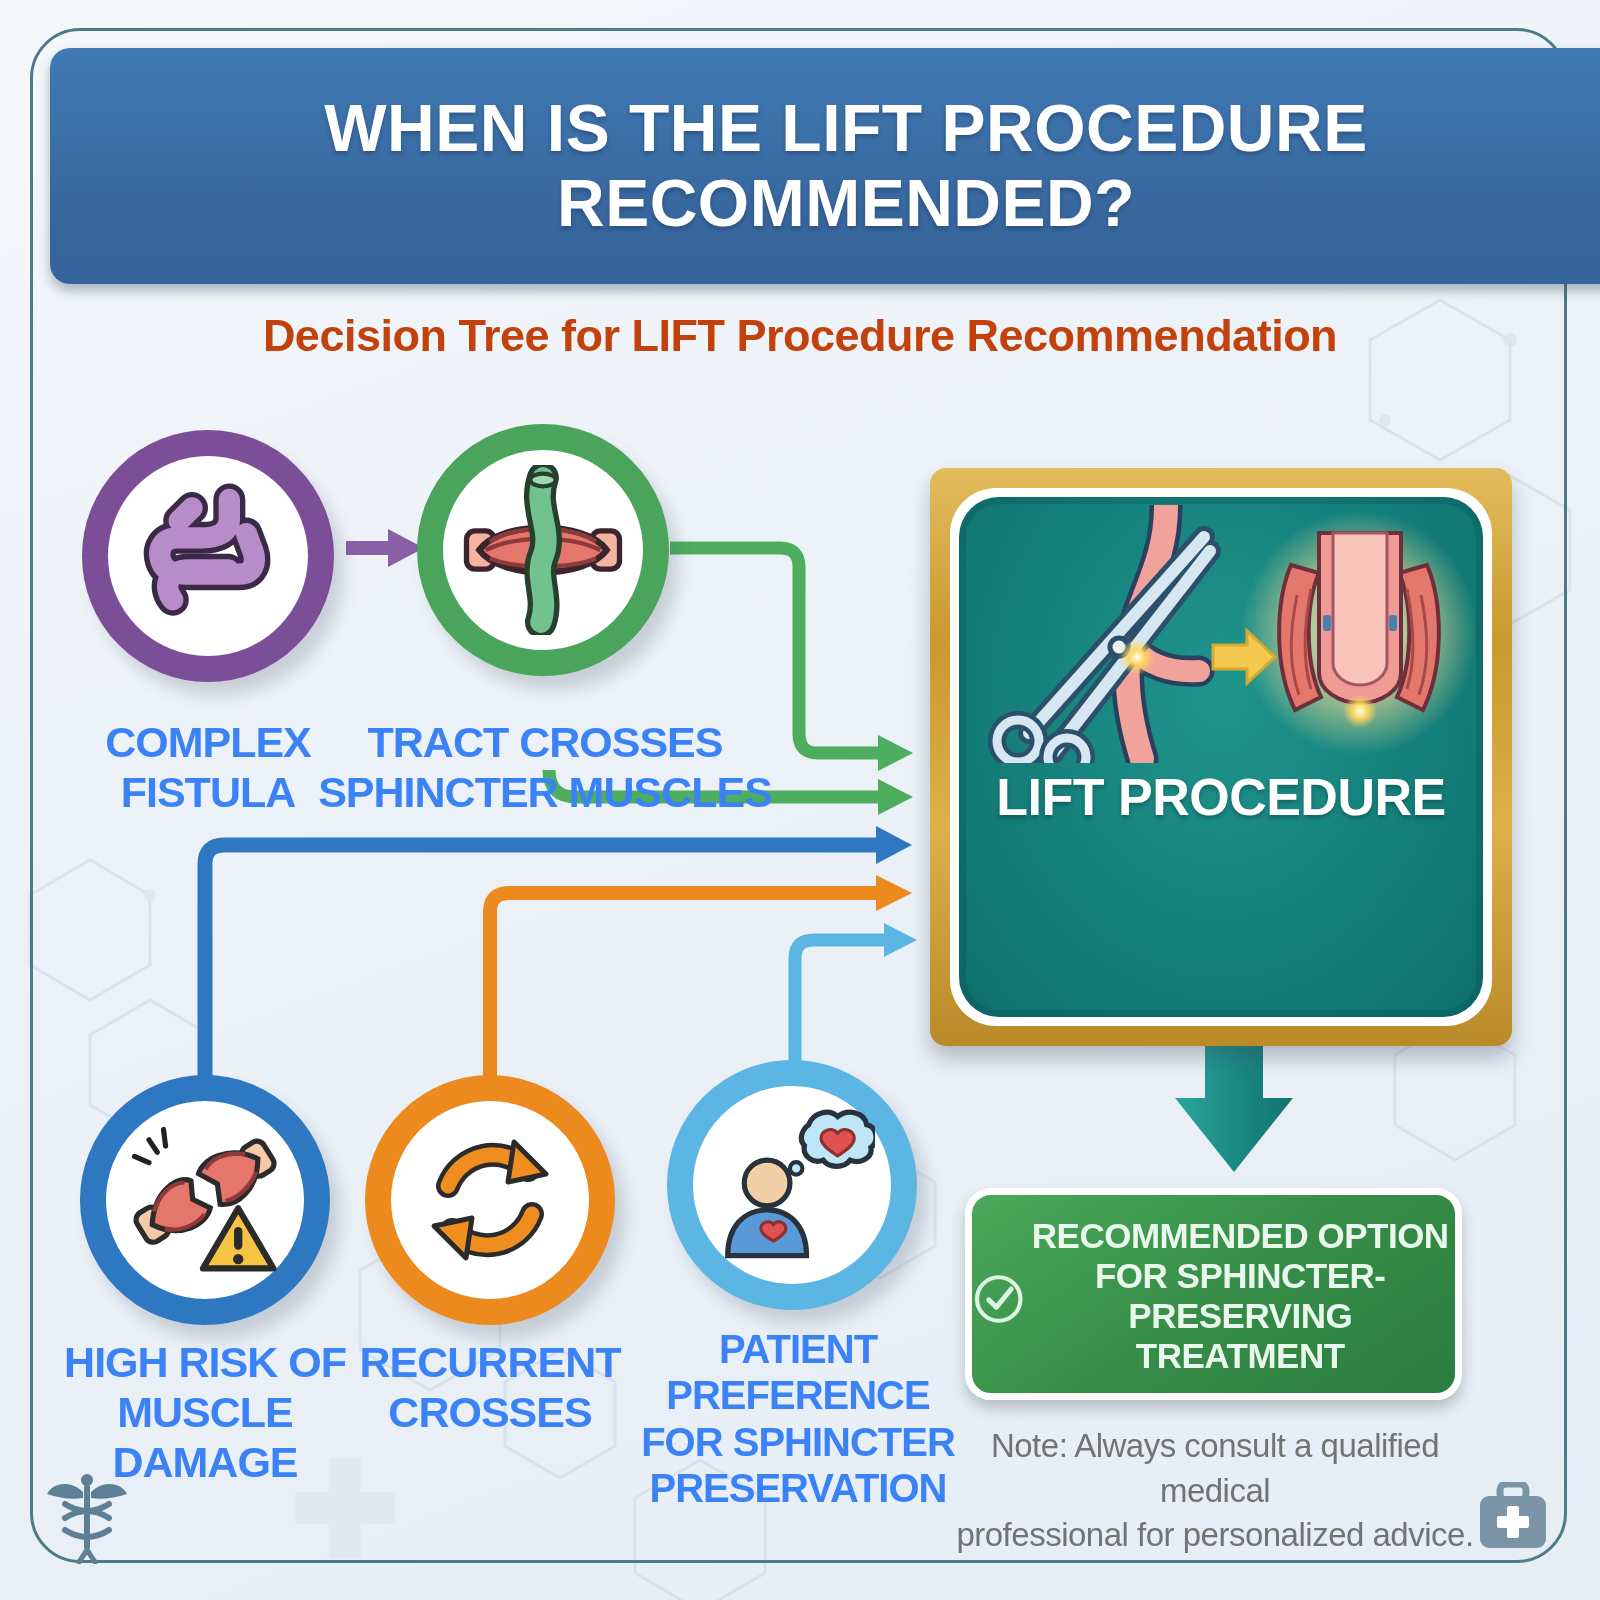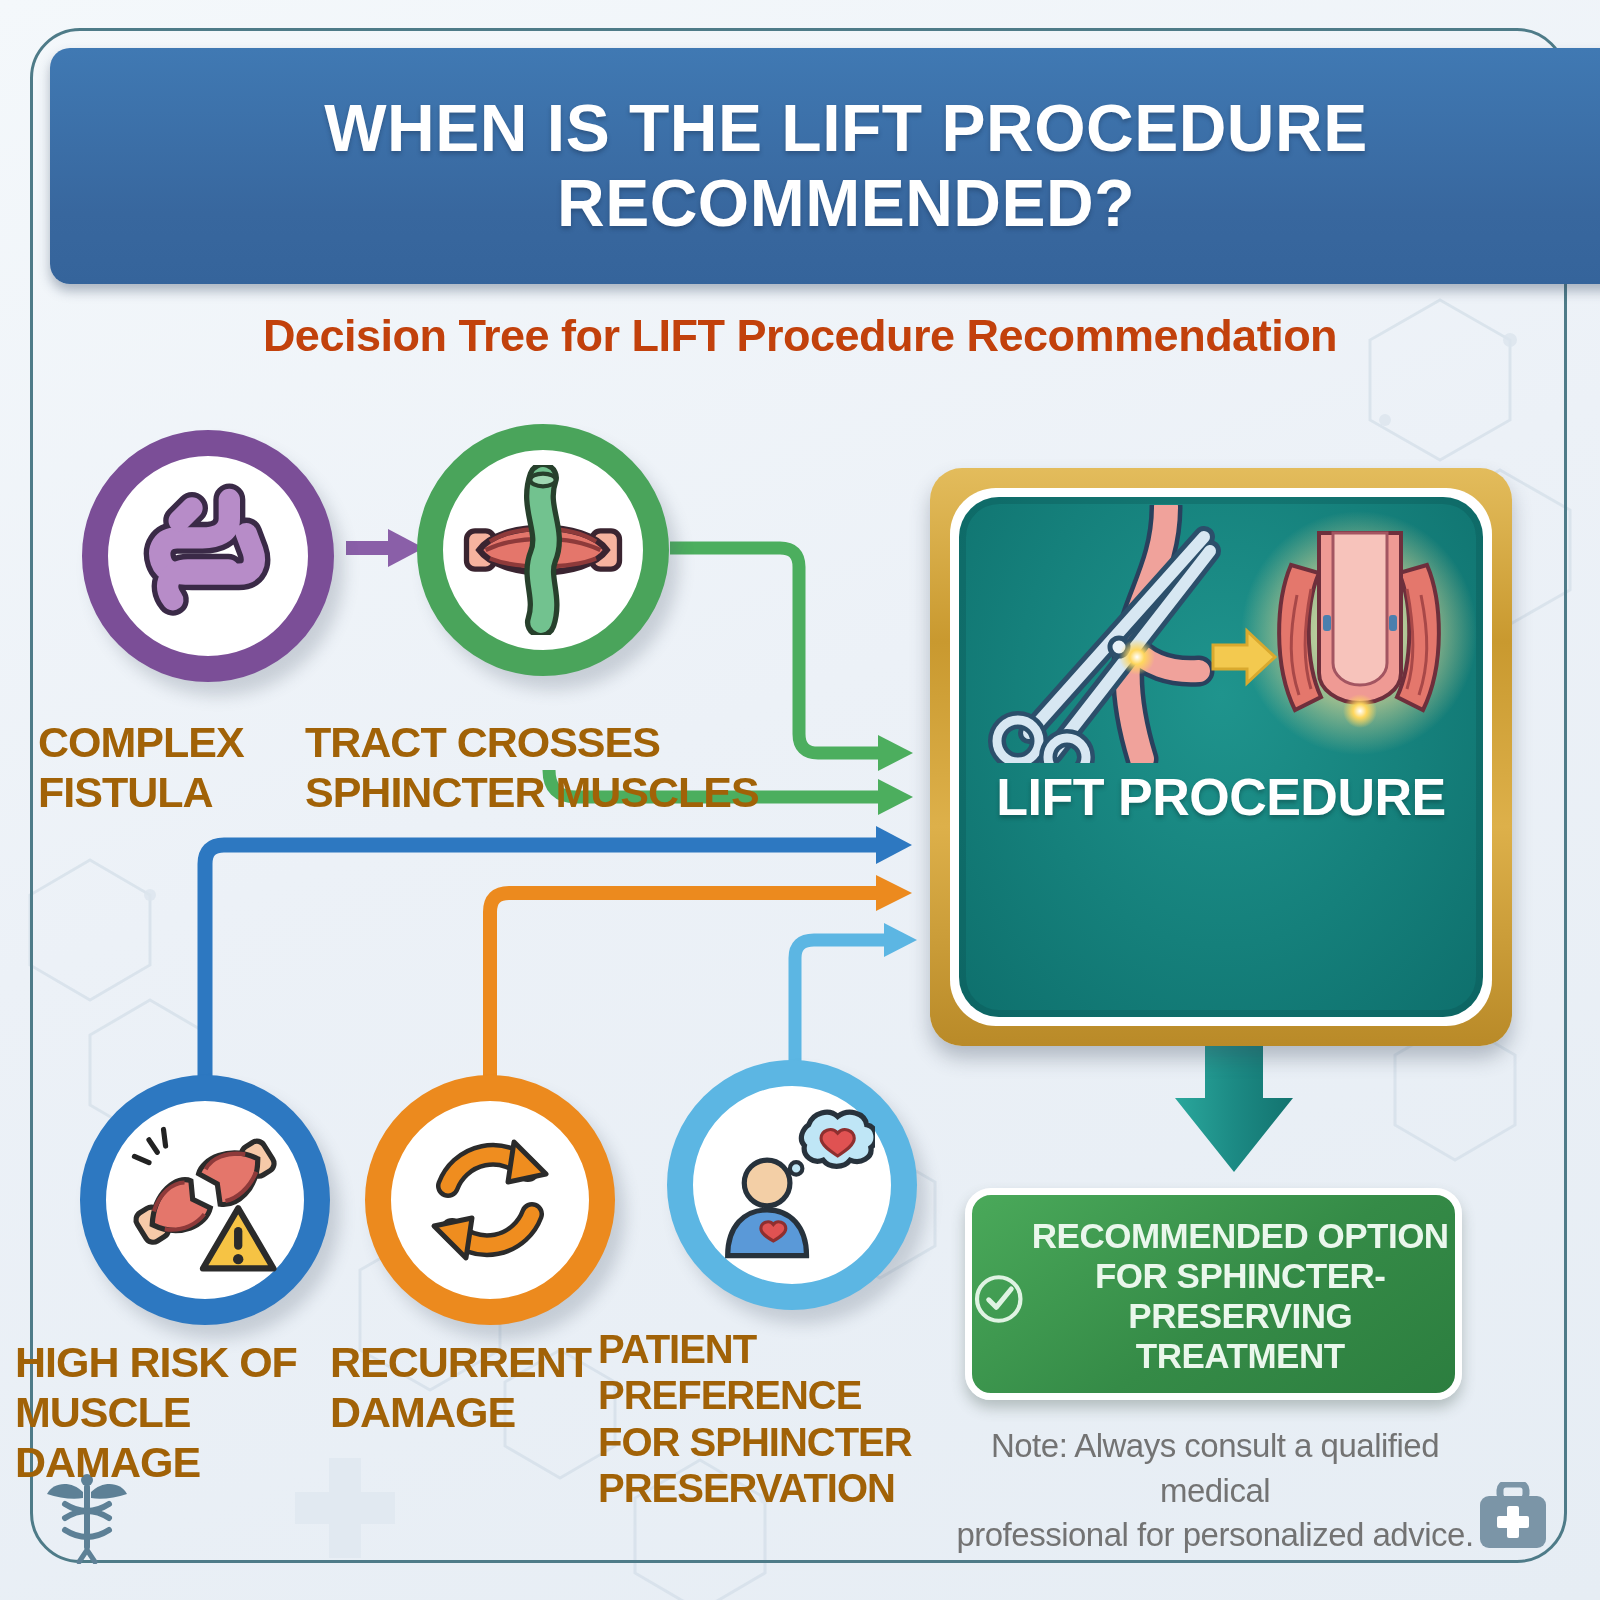--- a/index.html
+++ b/index.html
@@ -36,28 +36,28 @@
   }
   
   .node{
     border-radius:50%;background:#ffffff;z-index:3;
     display:flex;align-items:center;justify-content:center;
     box-shadow:10px 14px 16px rgba(70,80,100,.22);
     box-sizing:border-box;
   }
   .node svg{display:block;}
   .node-label{
-    z-index:3;font-weight:700;color:#a16207;
+    z-index:3;text-align:center;font-weight:700;color:#3b82f6;
     font-size:43px;line-height:1.16;letter-spacing:-1px;
   }
   
   #connectors{left:0;top:0;z-index:2;}
   
   .proc-box{
-    left:930px;top:468px;width:582px;height:578px;border-radius:32px;
+    left:930px;top:468px;width:582px;height:578px;border-radius:16px;
     background:linear-gradient(180deg,#e3bc5c 0%,#c9992f 30%,#ddb04a 62%,#b98a28 100%);
     box-shadow:0 12px 20px rgba(60,70,90,.32);
     padding:20px;box-sizing:border-box;z-index:4;
   }
   .proc-white{
     width:100%;height:100%;background:#ffffff;border-radius:46px;
     padding:9px;box-sizing:border-box;
   }
   .proc-teal{
     width:100%;height:100%;border-radius:40px;overflow:hidden;
@@ -234,21 +234,21 @@
       <path d="M38,66 A48,48 0 0 1 118,50" stroke="#2b2b2b" stroke-width="24"></path>
       <path d="M38,66 A48,48 0 0 1 118,50" stroke="#ef8d1f" stroke-width="15"></path>
       <polygon points="104,22 136,54 98,62" fill="#ef8d1f" stroke="#2b2b2b" stroke-width="5" stroke-linejoin="round"></polygon>
       <path d="M122,94 A48,48 0 0 1 42,110" stroke="#2b2b2b" stroke-width="24"></path>
       <path d="M122,94 A48,48 0 0 1 42,110" stroke="#ef8d1f" stroke-width="15"></path>
       <polygon points="56,138 24,106 62,98" fill="#ef8d1f" stroke="#2b2b2b" stroke-width="5" stroke-linejoin="round"></polygon>
     </g>
   </svg>
 </div>
 <div class="abs node-label pre" style="left:330px;top:1338px;width:320px;">RECURRENT
-DAMAGE</div>
+CROSSES</div>
 
 <div class="abs node" style="left:667px;top:1060px;width:250px;height:250px;border:26px solid #5cb6e3;">
   <svg width="166" height="166" viewBox="0 0 160 160">
     <g>
       <path d="M96,22 c4,-12 20,-16 28,-8 c10,-8 26,-4 28,8 c10,2 12,16 4,22 c2,10 -10,16 -20,12 c-6,8 -20,8 -26,0 c-10,4 -20,-4 -18,-14 c-6,-6 -2,-16 4,-20 z" fill="#bfe6f6" stroke="#27323c" stroke-width="5"></path>
       <path d="M124,30 c6,-7 16,-2 16,5 c0,7 -10,13 -16,17 c-6,-4 -16,-10 -16,-17 c0,-7 10,-12 16,-5 z" fill="#e05252" stroke="#8e2f2f" stroke-width="3"></path>
       <circle cx="84" cy="64" r="6" fill="#bfe6f6" stroke="#27323c" stroke-width="4"></circle>
       <circle cx="72" cy="76" r="4" fill="#bfe6f6" stroke="#27323c" stroke-width="3"></circle>
     </g>
     <circle cx="56" cy="78" r="22" fill="#f3cfa6" stroke="#27323c" stroke-width="5"></circle>

